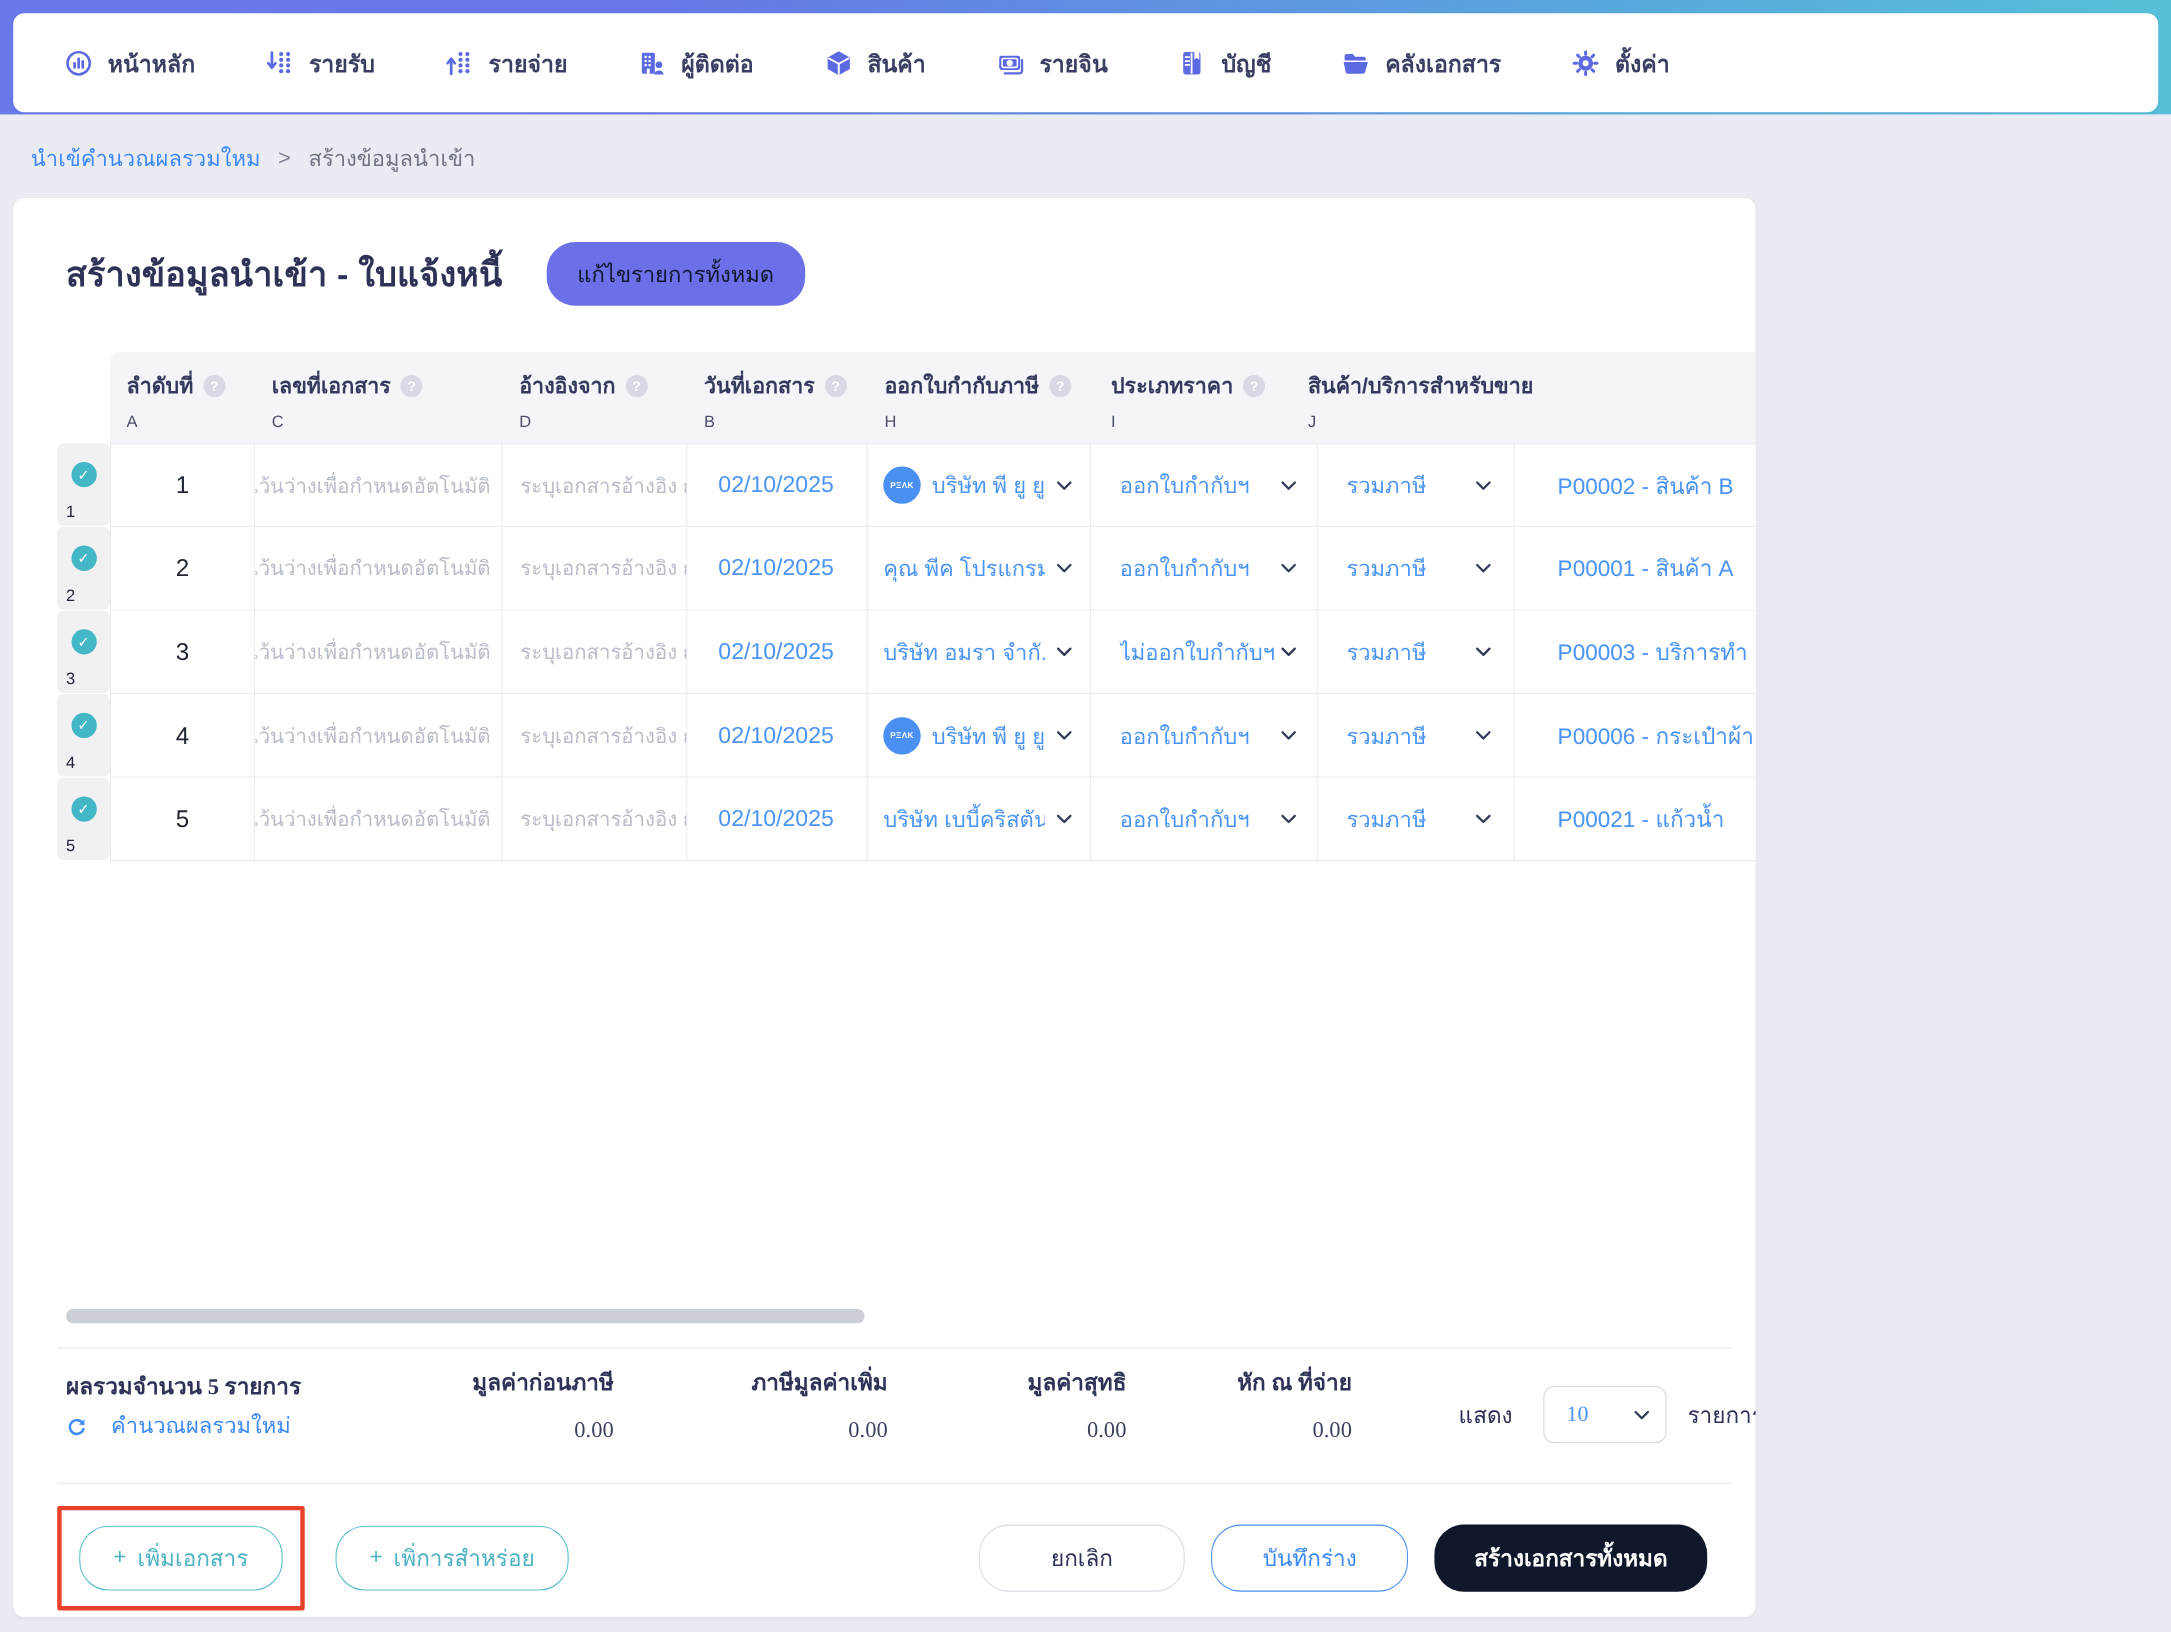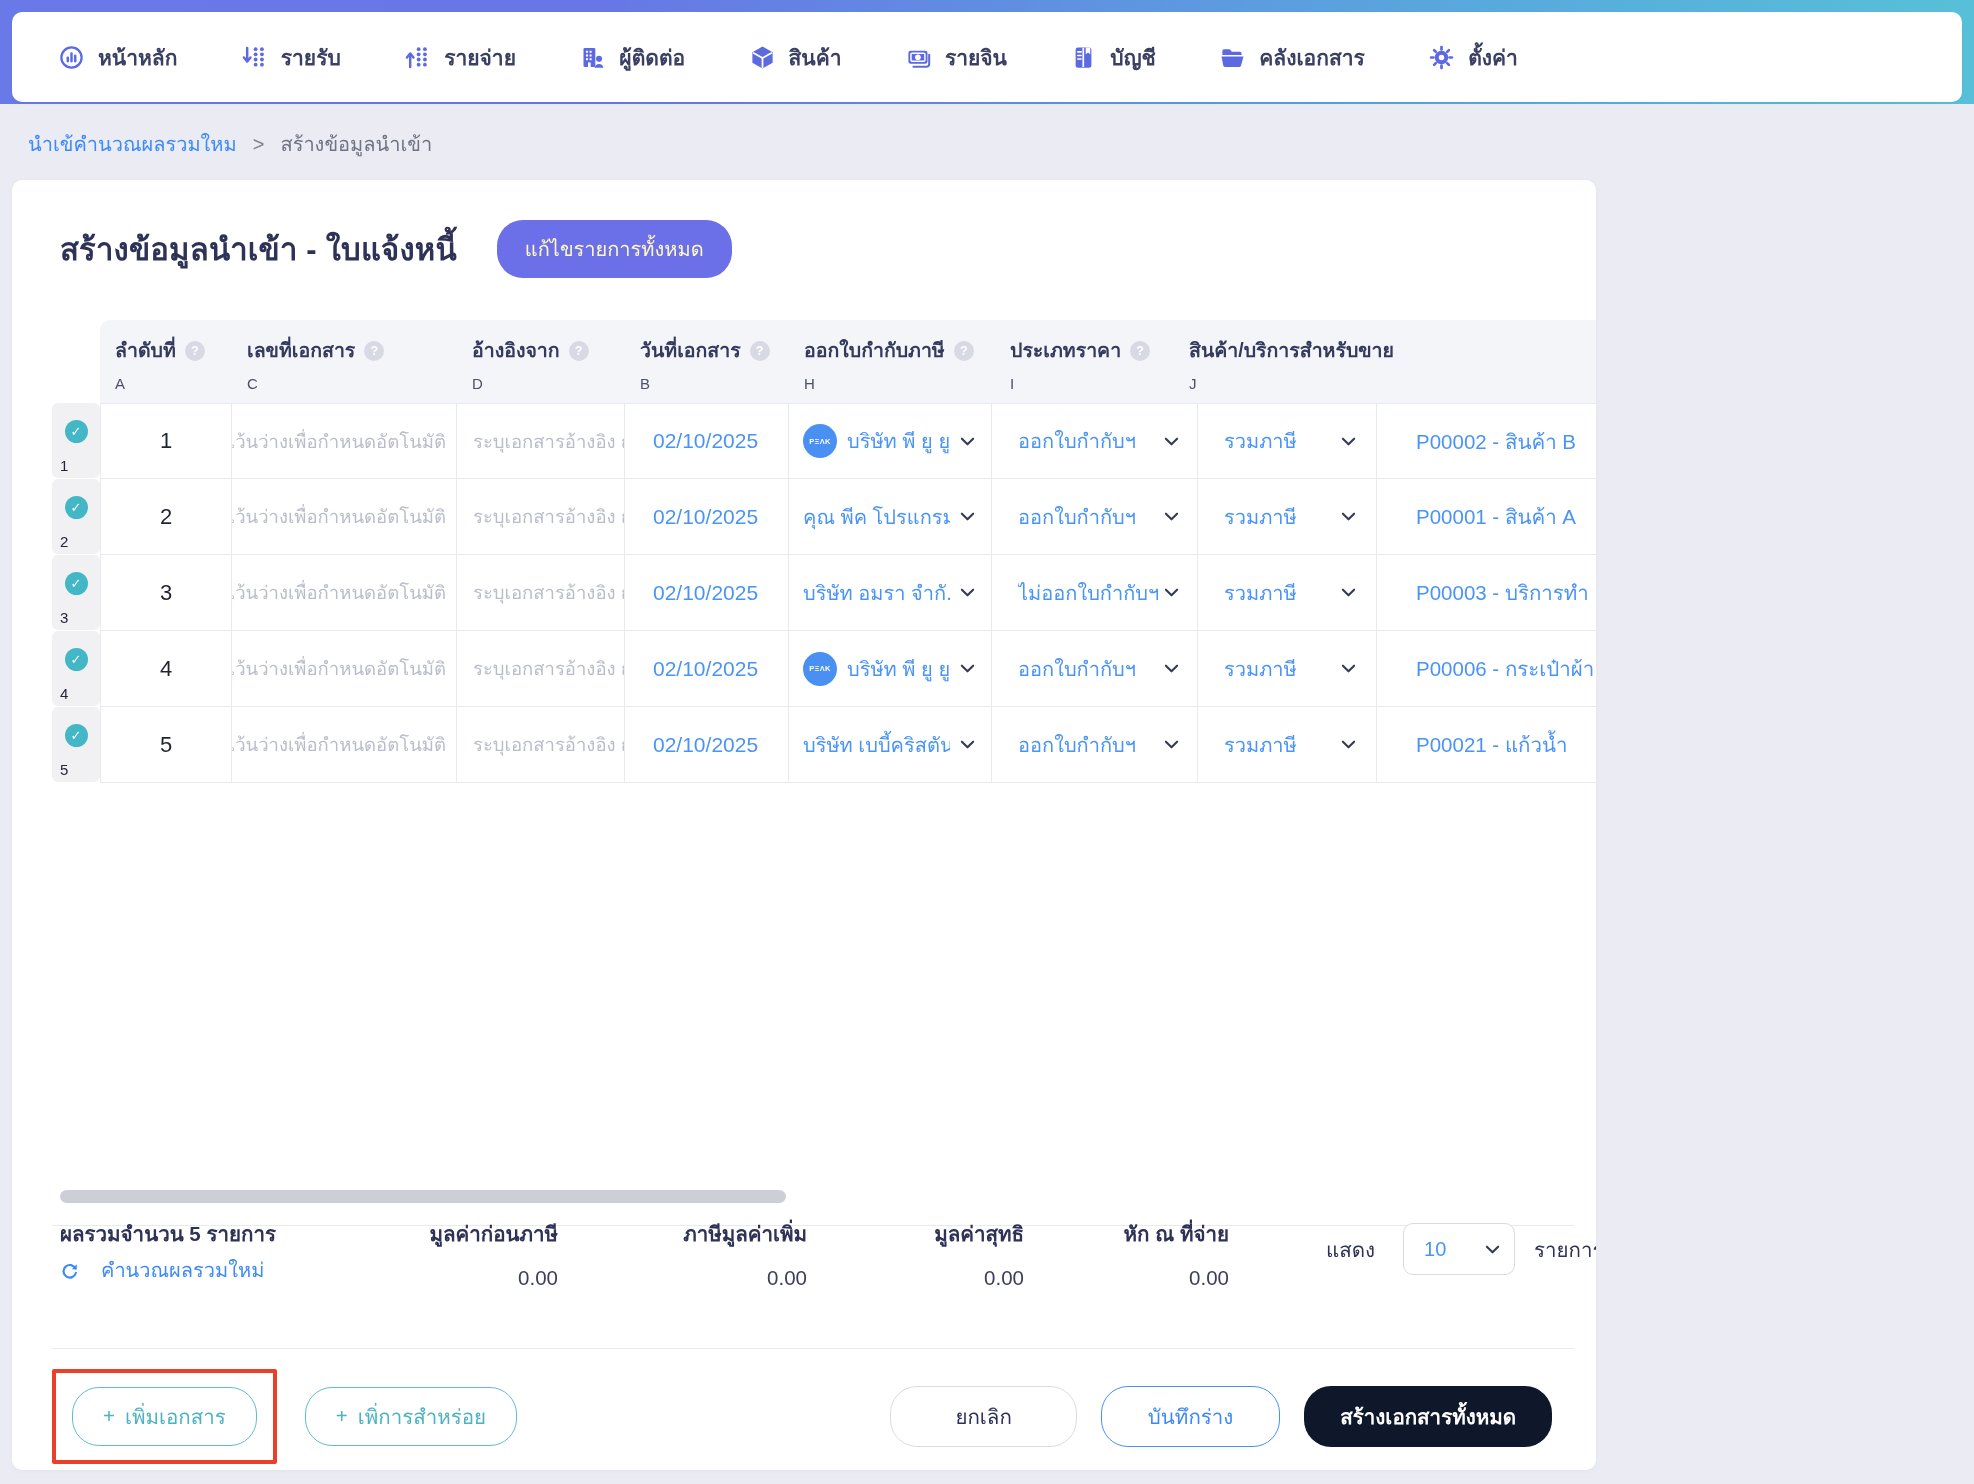--- a/index.html
+++ b/index.html
@@ -36,21 +36,21 @@
   .bc-current{ color:#6f7484; }
   
   .card{
     position:absolute; top:180px; left:12px; width:1584px; height:1290px;
     background:#ffffff; border-radius:10px; overflow:hidden;
     box-shadow:0 1px 4px rgba(40,45,80,.05);
   }
   .title-row{ display:flex; align-items:center; gap:40px; margin:40px 0 0 48px; }
   .page-title{ font-size:31px; font-weight:700; color:#2e3256; letter-spacing:.2px; }
   .edit-all-btn{
-    background:#6b6fe8; color:#fef9c3; font-size:20px;
+    background:#6b6fe8; color:#0f172a; font-size:20px;
     border:none; border-radius:26px; padding:13px 28px; cursor:pointer;
     font-family:inherit;
   }
   
   .table-wrap{ margin:42px 0 0 40px; width:1865px; }
   .thead{ display:flex; }
   .gutter-head{ width:48px; flex:none; }
   .thead-cols{ display:flex; background:#f4f5f8; border-radius:10px 10px 0 0; }
   .th{ padding:15px 6px 11px 15px; flex:none; }
   .th-top{ display:flex; align-items:center; gap:9px; }
@@ -103,22 +103,22 @@
   
   .hscroll-thumb{
     position:absolute; top:1010px; left:48px; width:726px; height:13px;
     border-radius:7px; background:#cdcfd6; cursor:pointer;
   }
   .divider{ position:absolute; left:40px; right:22px; height:1px; background:#e9eaf0; }
   .divider.d1{ top:1045px; }
   .divider.d2{ top:1168px; }
   
   .summary{
-    position:absolute; top:1037px; left:0; right:0;
-    display:flex; align-items:flex-start; padding:0 40px 0 48px;
+    position:absolute; top:1060px; left:0; right:0;
+    display:flex; align-items:flex-end; padding:0 40px 0 48px;font-family:Liberation Serif, serif;
   }
   .sum-left{ width:255px; flex:none; }
   .sum-count{ font-size:20.5px; font-weight:700; color:#2e3256; }
   .recalc{ display:flex; align-items:center; gap:22px; margin-top:4px; cursor:pointer; }
   .recalc-label{ color:#3d8af7; font-size:20px; }
   .refresh-icon{ width:19px; height:19px; flex:none; }
   .total-block{ text-align:right; flex:none; }
   .t0{width:243px}.t1{width:249px}.t2{width:217px}.t3{width:205px}
   .total-label{ font-size:20.5px; font-weight:700; color:#2e3256; white-space:nowrap; }
   .total-value{ font-size:20.5px; color:#3a3f5c; margin-top:16px; }

